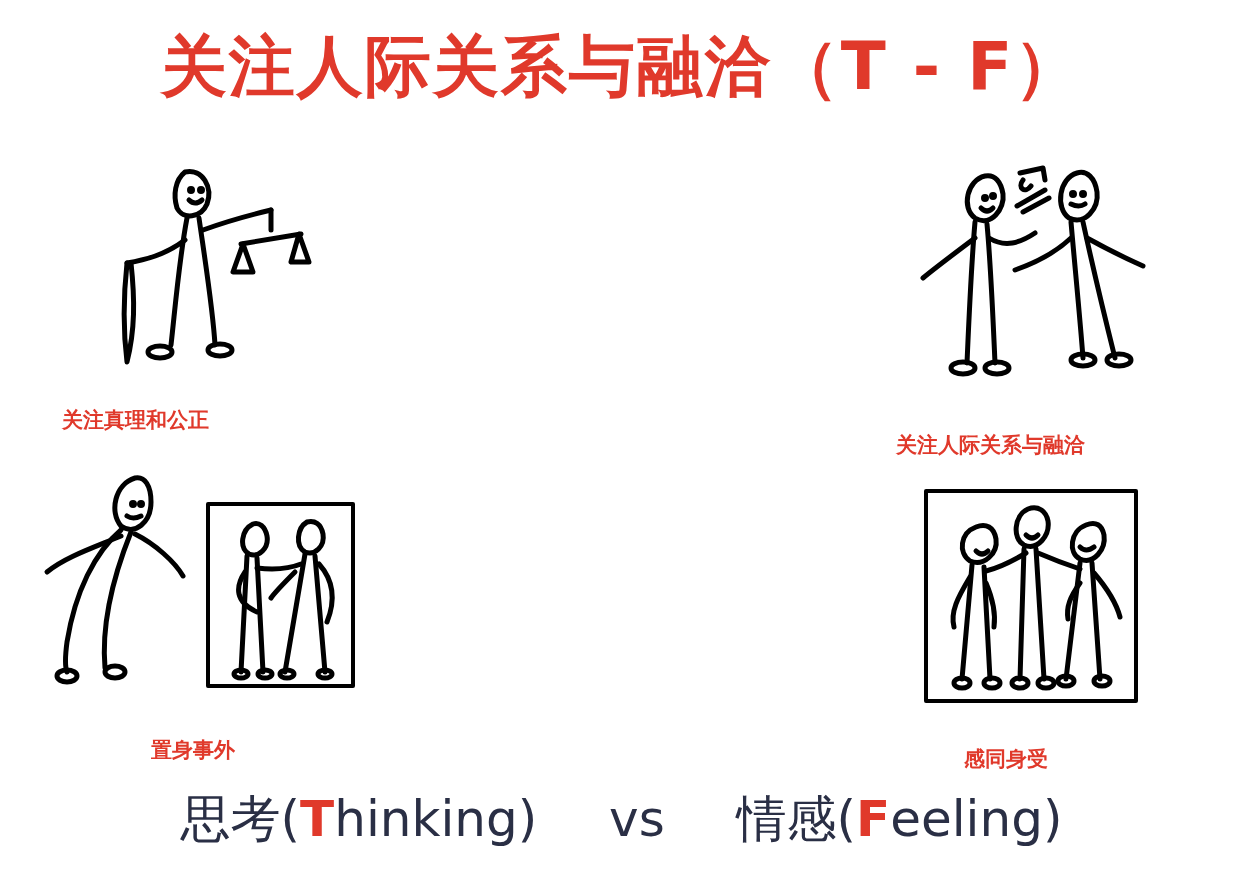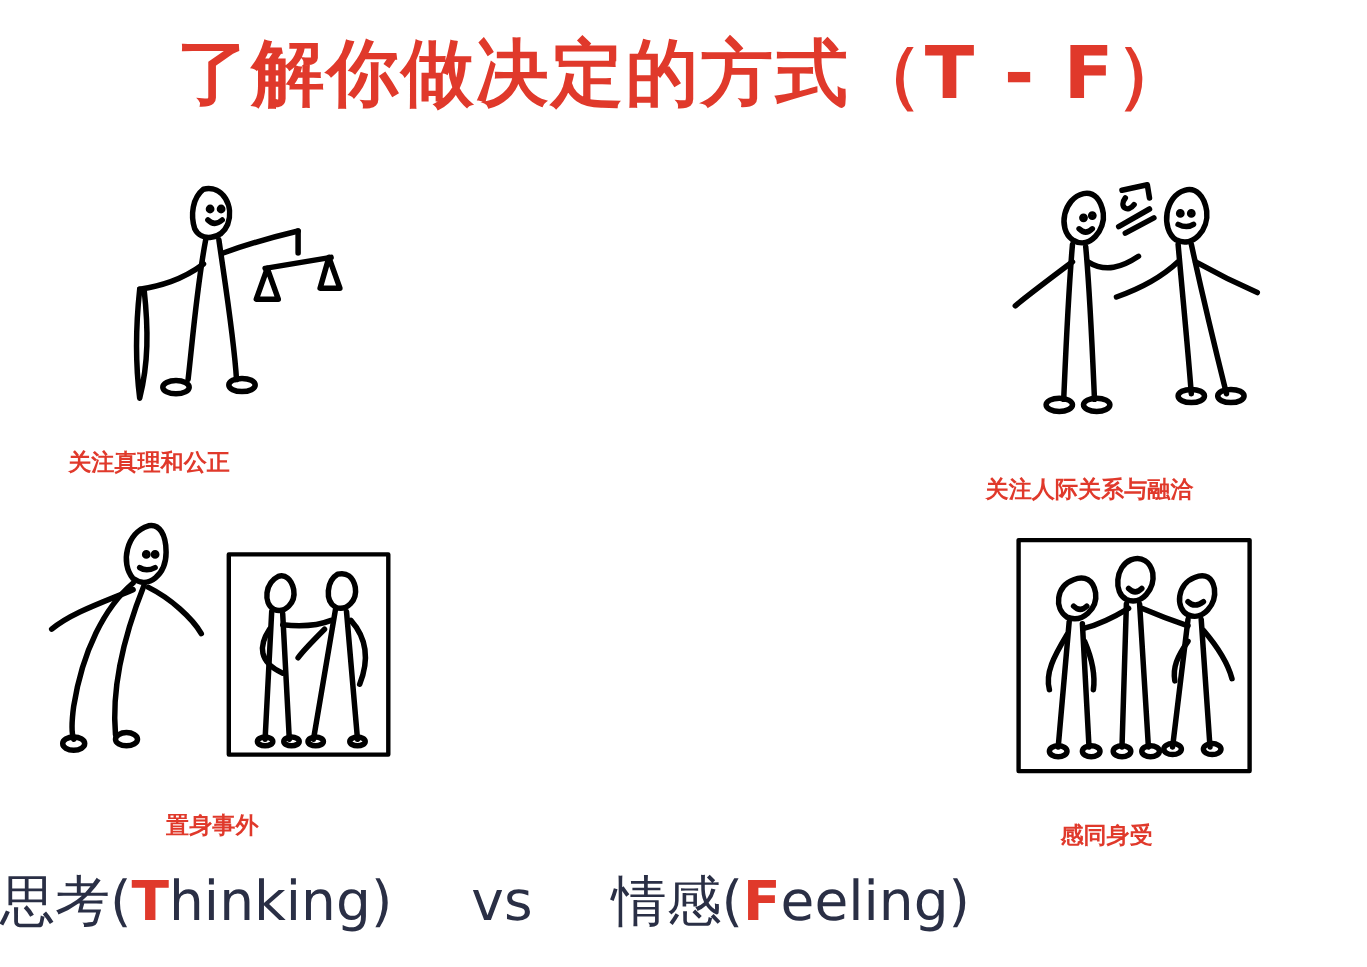--- a/index.html
+++ b/index.html
@@ -3,29 +3,29 @@
 <meta charset="utf-8">
 <style>
   html, body { margin: 0; padding: 0; background: #ffffff; }
   body { width: 1243px; height: 879px; position: relative; overflow: hidden;
          font-family: "DejaVu Sans", "Liberation Sans", sans-serif; }
   .title { position: absolute; left: 0; top: 22px; width: 1243px; text-align: center;
            font-size: 66px; font-weight: bold; color: #e0392b; letter-spacing: 2px; }
   .caption { position: absolute; font-size: 21px; font-weight: bold; color: #e0392b; white-space: nowrap; }
   .figure { position: absolute; }
   .figure svg { display: block; }
-  .bottom { position: absolute; left: 0; top: 786px; width: 1243px; text-align: left;
+  .bottom { position: absolute; left: 0; top: 786px; width: 1243px; text-align: center;
             font-size: 50px; color: #2a2f45; white-space: nowrap; }
   .bottom .hl { color: #e0392b; font-weight: bold; }
   .bottom .gap { display: inline-block; width: 40px; }
 </style>
 </head>
 <body>
 
-<div class="title">了解你做决定的方式（T - F）</div>
+<div class="title">关注人际关系与融洽（T - F）</div>
 
 <div class="figure" style="left:105px; top:160px;">
   <svg width="220" height="215" viewBox="0 0 220 215" fill="none" stroke="#000" stroke-width="5" stroke-linecap="round" stroke-linejoin="round">
     <path d="M80 12 C70 20 68 35 72 48 C78 60 96 58 102 44 C108 28 98 8 80 12 Z"></path>
     <circle cx="86" cy="30" r="1.5" fill="#000"></circle>
       <circle cx="96" cy="30" r="1.5" fill="#000"></circle>
     <path d="M84 40 Q90 46 97 40"></path>
     <path d="M82 58 C74 100 70 150 66 185"></path>
     <path d="M94 58 C100 100 108 150 110 185"></path>
     <path d="M80 80 C60 95 40 100 22 103"></path>

